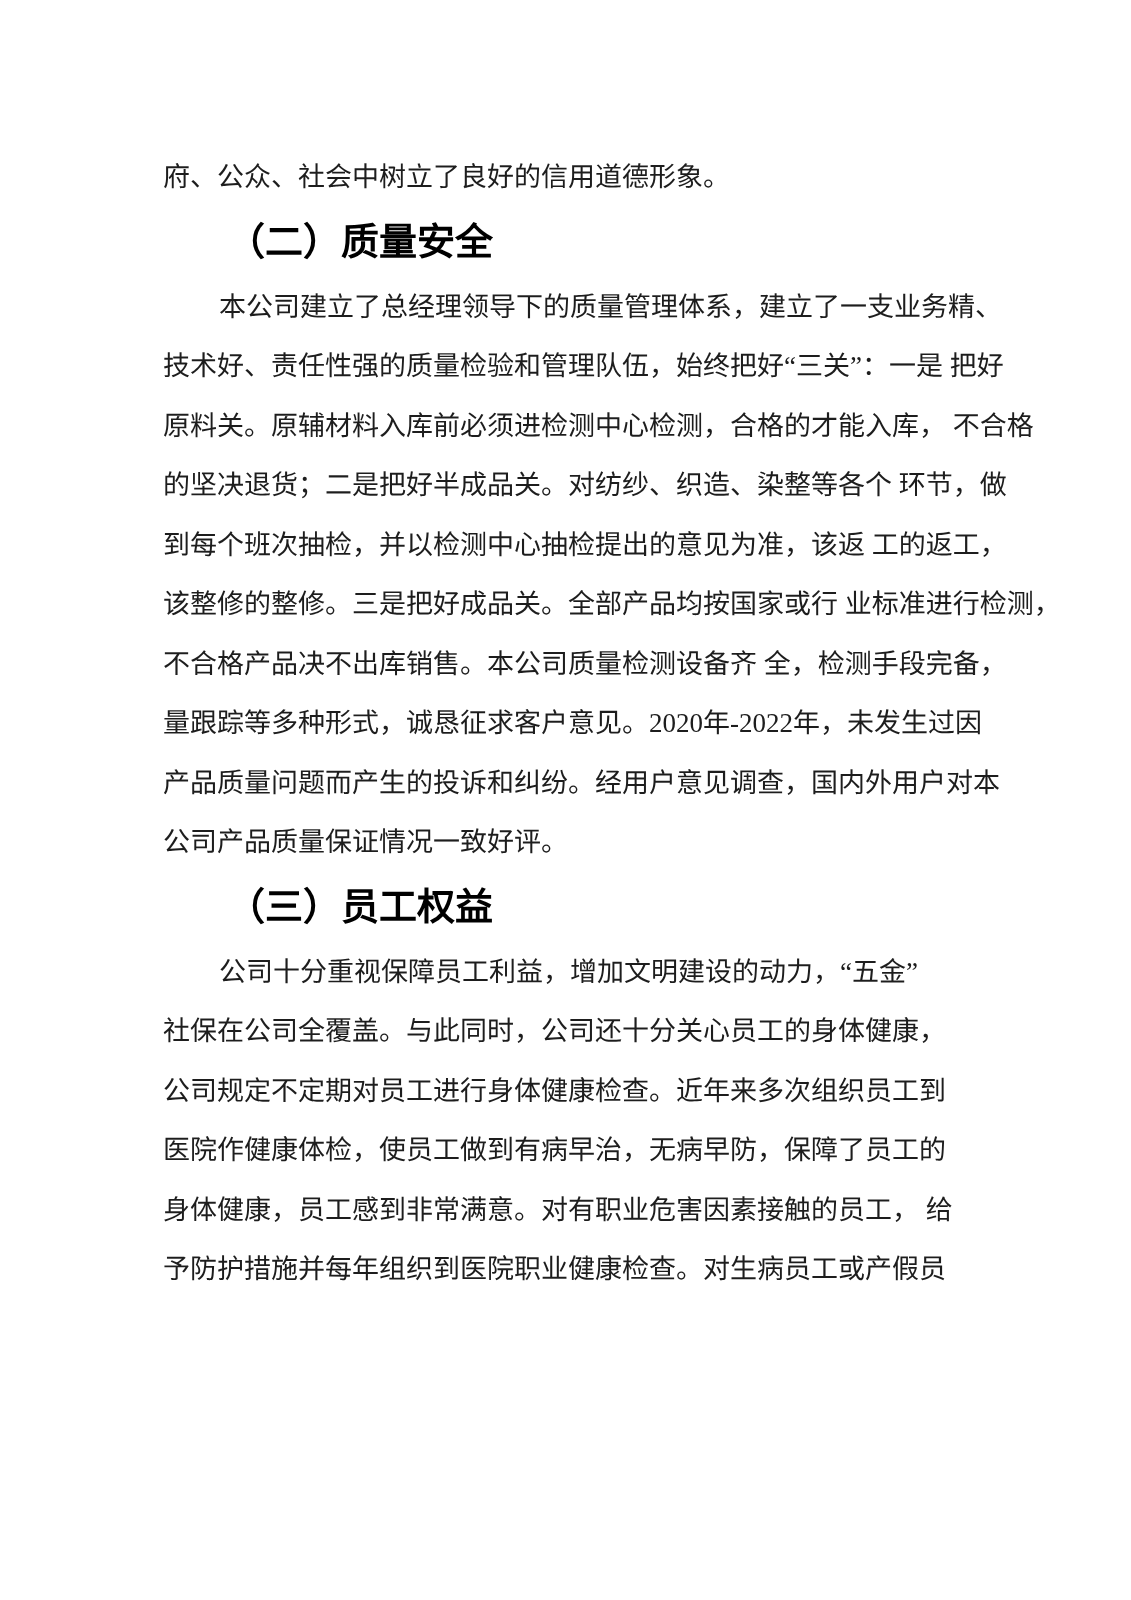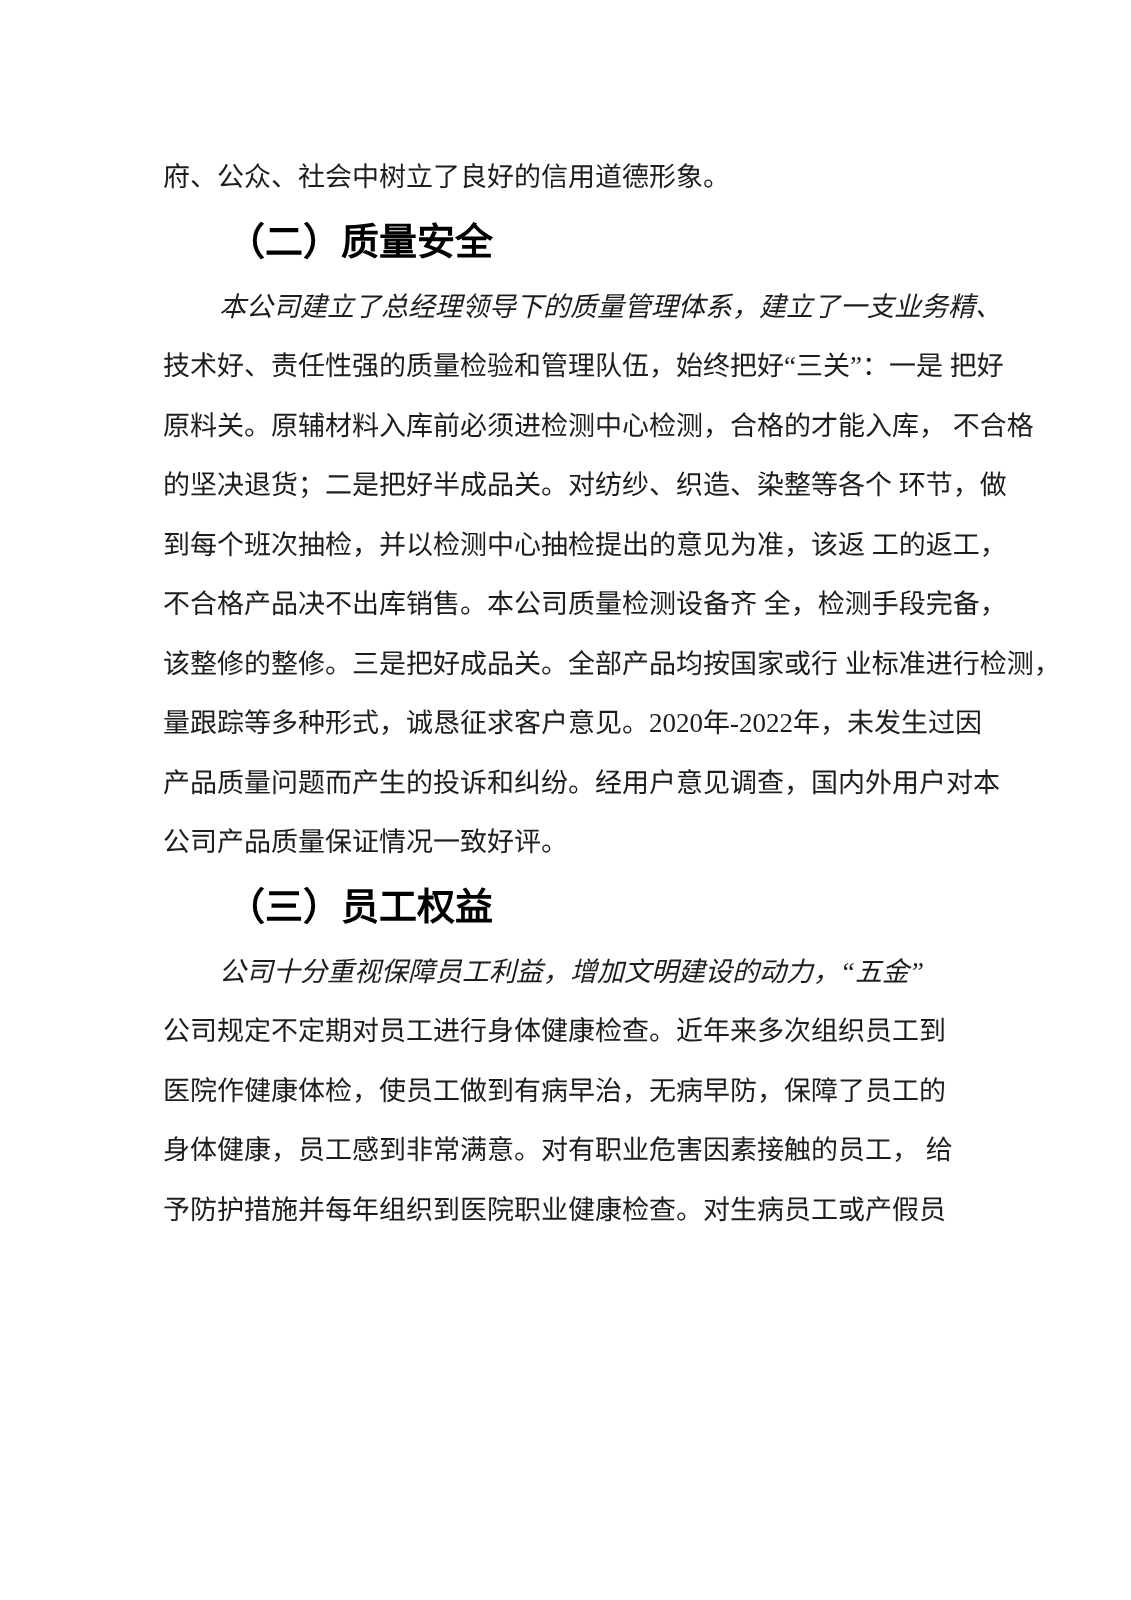--- a/index.html
+++ b/index.html
@@ -29,21 +29,20 @@
     white-space: pre;
     letter-spacing: 0;
     text-align: left;
   }
   .body-line.para {
     margin-top: 11px;
     text-indent: 56px;
   }
   .heading + .body-line.para {
     margin-top: 0;
-    font-style: italic;
   }
   .heading {
     font-family: Liberation Serif, serif;
     font-weight: bold;
     font-size: 38px;
     line-height: 60px;
     height: 60px;
     margin-top: 4px;
     margin-bottom: 6px;
     text-indent: 64px;
@@ -56,25 +55,26 @@
 
 <div class="page">
   <div class="content">
       <div class="body-line">府、公众、社会中树立了良好的信用道德形象。</div>
       <div class="heading">（二）质量安全</div>
       <div class="body-line para">本公司建立了总经理领导下的质量管理体系，建立了一支业务精、</div>
       <div class="body-line">技术好、责任性强的质量检验和管理队伍，始终把好“三关”：一是 把好</div>
       <div class="body-line">原料关。原辅材料入库前必须进检测中心检测，合格的才能入库， 不合格</div>
       <div class="body-line">的坚决退货；二是把好半成品关。对纺纱、织造、染整等各个 环节，做</div>
       <div class="body-line">到每个班次抽检，并以检测中心抽检提出的意见为准，该返 工的返工，</div>
+      <div class="body-line">该整修的整修。三是把好成品关。全部产品均按国家或行 业标准进行检测，</div>
       <div class="body-line">不合格产品决不出库销售。本公司质量检测设备齐 全，检测手段完备，</div>
-      <div class="body-line">该整修的整修。三是把好成品关。全部产品均按国家或行 业标准进行检测，</div>
       <div class="body-line">量跟踪等多种形式，诚恳征求客户意见。2020年-2022年，未发生过因</div>
       <div class="body-line">产品质量问题而产生的投诉和纠纷。经用户意见调查，国内外用户对本</div>
       <div class="body-line">公司产品质量保证情况一致好评。</div>
       <div class="heading">（三）员工权益</div>
       <div class="body-line para">公司十分重视保障员工利益，增加文明建设的动力，“五金”</div>
+      <div class="body-line">社保在公司全覆盖。与此同时，公司还十分关心员工的身体健康，</div>
       <div class="body-line">公司规定不定期对员工进行身体健康检查。近年来多次组织员工到</div>
       <div class="body-line">医院作健康体检，使员工做到有病早治，无病早防，保障了员工的</div>
       <div class="body-line">身体健康，员工感到非常满意。对有职业危害因素接触的员工， 给</div>
       <div class="body-line">予防护措施并每年组织到医院职业健康检查。对生病员工或产假员</div>
     </div>
 </div>
 
 </body></html>

